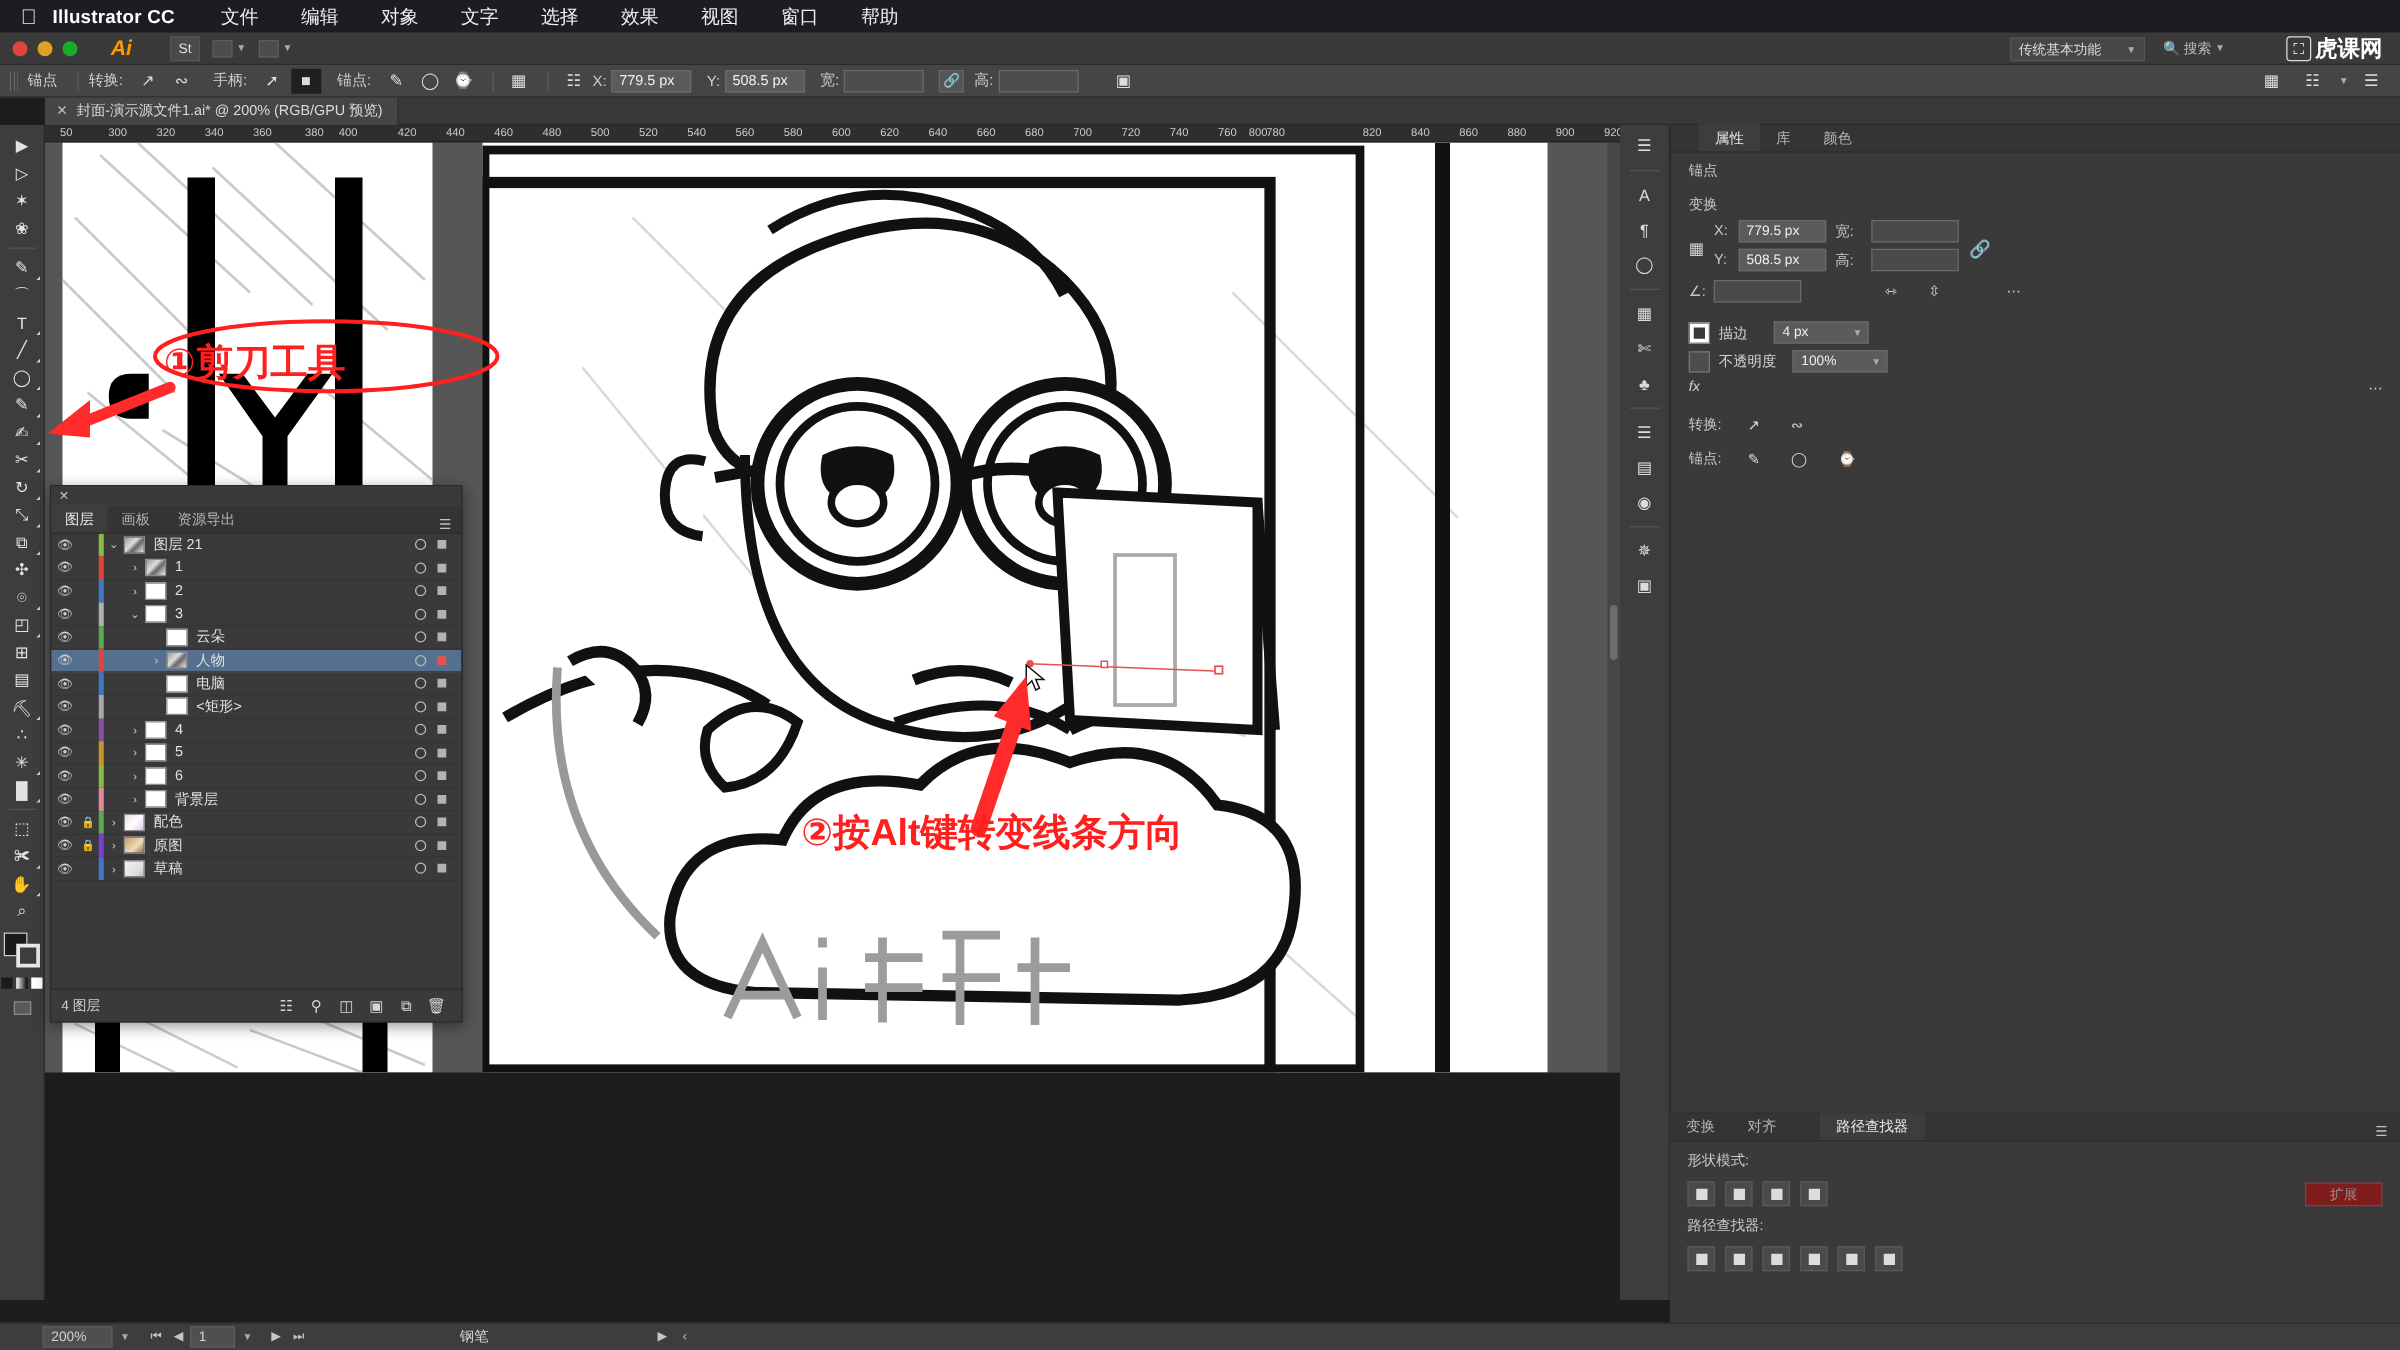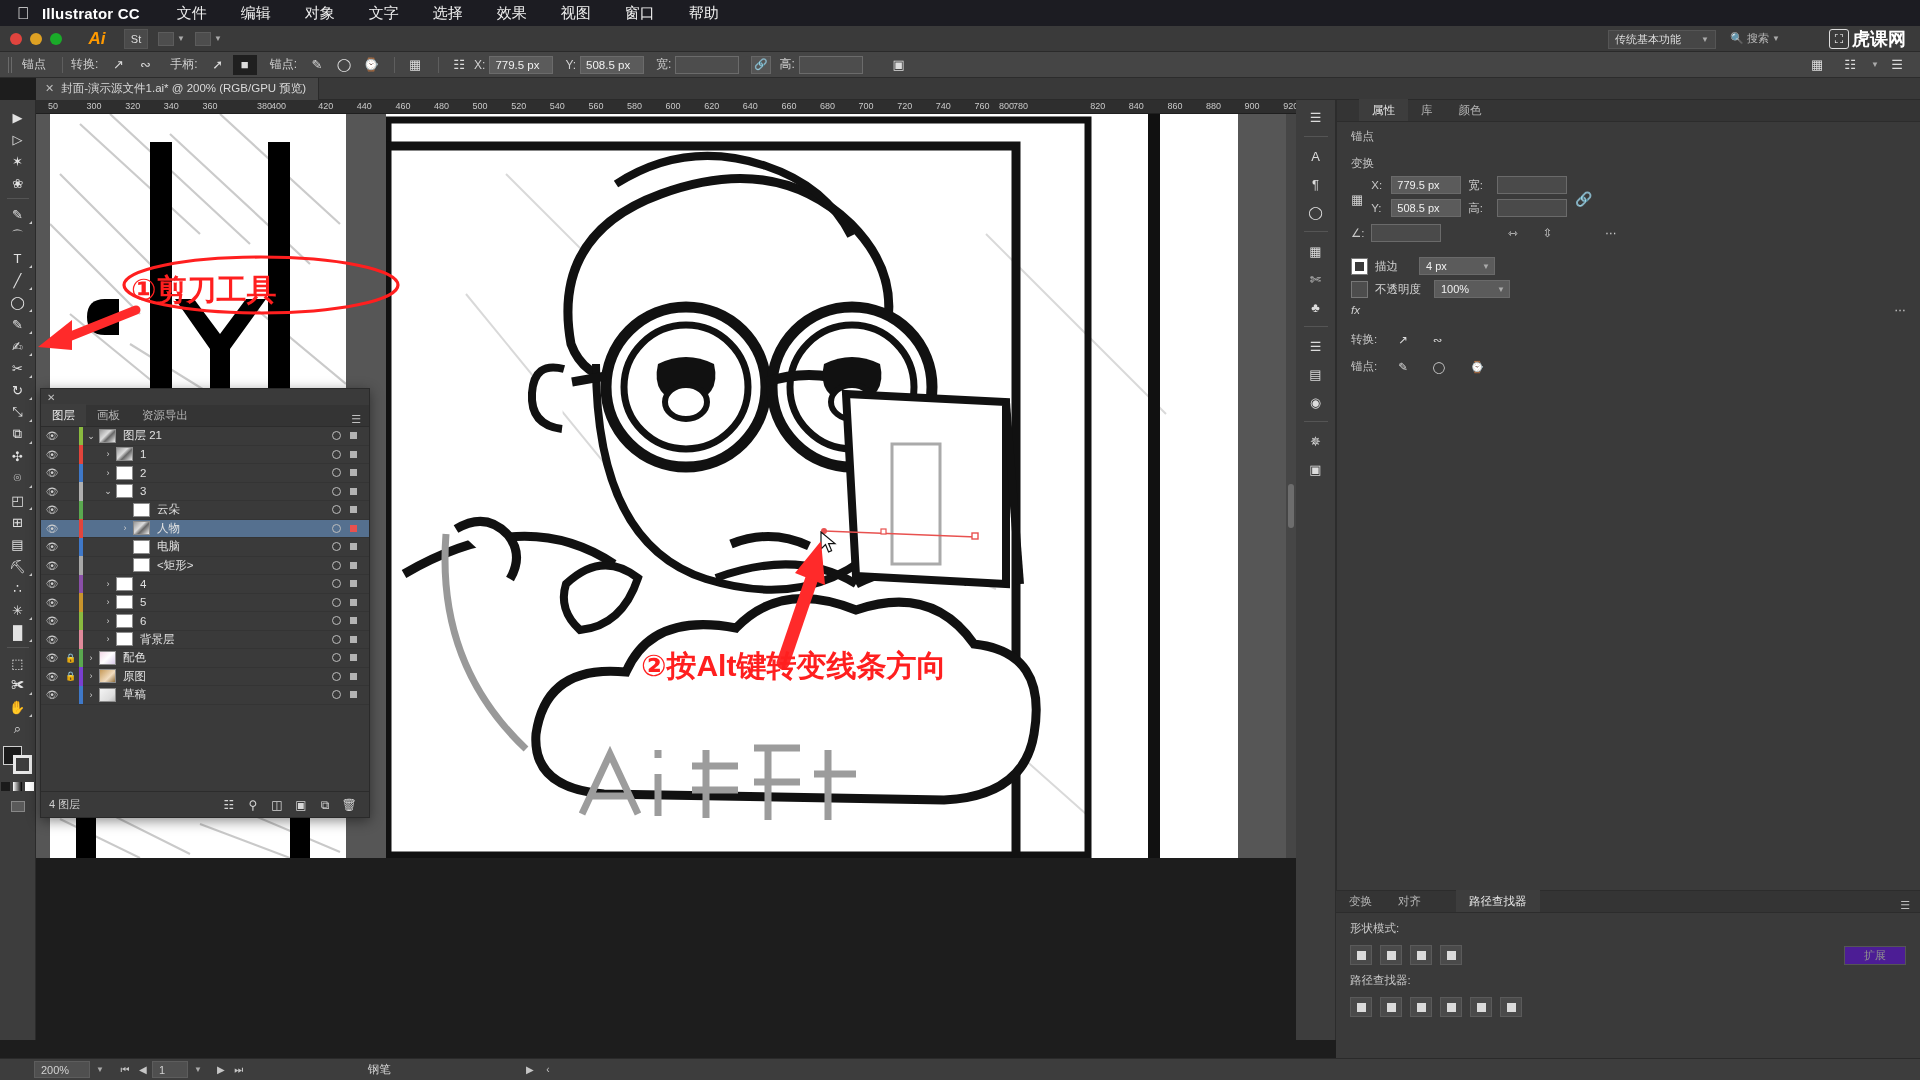--- a/index.html
+++ b/index.html
@@ -27,21 +27,21 @@
     background:#3a3a3a; border-bottom:1px solid #2a2a2a; display:flex; align-items:center;
   }
   .traffic { display:flex; gap:8px; padding-left:10px; align-items:center;}
   .dot { width:12px; height:12px; border-radius:50%; }
   .dot.r{background:#e0443e;} .dot.y{background:#dea123;} .dot.g{background:#1aab29;}
   .ai-logo {
     margin-left:22px; width:26px; height:22px; display:flex; align-items:center; justify-content:center;
     color:#ff9a00; font-weight:bold; font-style:italic; font-size:17px;
   }
   .sq-btn {
-    margin-left:14px; width:24px;height:20px;border:1px solid #555; background:#4a4a4a;
+    margin-left:26px; width:24px;height:20px;border:1px solid #555; background:#4a4a4a;
     display:flex;align-items:center;justify-content:center;font-size:11px;color:#ddd;
   }
   .mini-ctrl { margin-left:10px; display:flex; align-items:center; gap:3px; font-size:11px; color:#bbb;}
   .mini-ctrl .sw { width:16px;height:14px;background:#4d4d4d;border:1px solid #5c5c5c;}
   .chev { font-size:8px; color:#aaa; }
   .workspace-sel {
     position:absolute; right:204px; top:4px; height:19px; width:108px;
     background:#464646; border:1px solid #555; font-size:11px; color:#ddd;
     display:flex; align-items:center; justify-content:space-between; padding:0 6px;
   }
@@ -208,21 +208,21 @@
     justify-content:space-between; padding:0 4px 0 6px; font-size:11px;color:#f0f0f0;}
 
   .pathfinder {
     position:absolute; left:40px; top:790px; width:584px; height:250px;
     background:#3a3a3a; border-top:1px solid #2c2c2c;
   }
   .pfrow { display:flex; gap:8px; padding:6px 14px 0 14px; align-items:center;}
   .pfbtn { width:22px;height:20px;background:#4a4a4a;border:1px solid #5a5a5a;
     display:flex;align-items:center;justify-content:center;}
   .pfbtn .sh1{width:9px;height:9px;background:#dcdcdc;position:relative;}
-  .pfexp { margin-left:auto; width:62px;height:19px;background:#4c1d95;border:1px solid #555;
+  .pfexp { margin-left:auto; width:62px;height:19px;background:#7f1d1d;border:1px solid #555;
     font-size:11px;color:#8f8f8f;display:flex;align-items:center;justify-content:center;}
   .pflabel { font-size:11.5px;color:#c8c8c8; padding:8px 14px 3px 14px;}
 
   
   .statusbar {
     position:absolute; left:0; bottom:0; width:1920px; height:22px;
     background:#3d3d3d; border-top:1px solid #2a2a2a;
     display:flex; align-items:center; font-size:11.5px; color:#d2d2d2;
   }
   .statusbar .zoom { width:56px; height:17px; background:#4f4f4f; border:1px solid #5d5d5d;
@@ -391,21 +391,21 @@
   <div class="leftstrip">
     <div class="vtext">CC&nbsp;Lib</div>
   </div>
 
   <div class="rulerTop" id="ruler-top">
       <span class="tk" style="left: 12px;">50</span>
       <span class="tk" style="left: 50.6px;">300</span>
       <span class="tk" style="left: 89.2px;">320</span>
       <span class="tk" style="left: 127.8px;">340</span>
       <span class="tk" style="left: 166.4px;">360</span>
-      <span class="tk" style="left: 221px;">380</span>
+      <span class="tk" style="left: 208px;">380</span>
       <span class="tk" style="left: 235px;">400</span>
       <span class="tk" style="left: 282.2px;">420</span>
       <span class="tk" style="left: 320.8px;">440</span>
       <span class="tk" style="left: 359.4px;">460</span>
       <span class="tk" style="left: 398px;">480</span>
       <span class="tk" style="left: 436.6px;">500</span>
       <span class="tk" style="left: 475.2px;">520</span>
       <span class="tk" style="left: 513.8px;">540</span>
       <span class="tk" style="left: 552.4px;">560</span>
       <span class="tk" style="left: 591px;">580</span>

